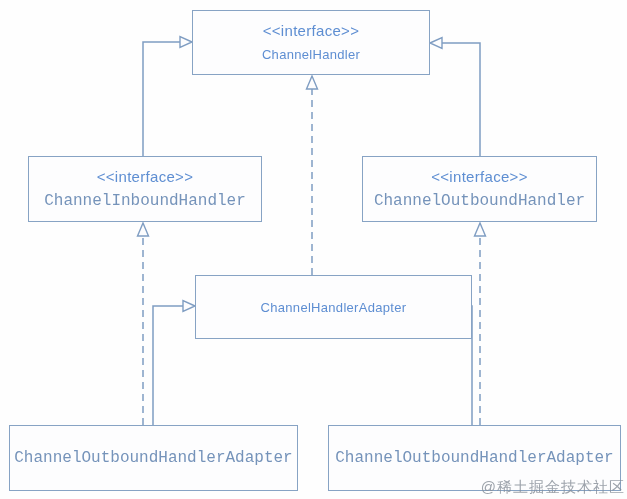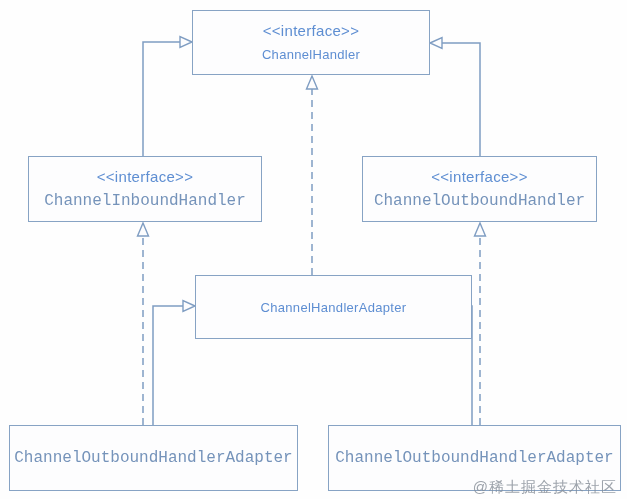--- a/index.html
+++ b/index.html
@@ -47,21 +47,21 @@
     text-align:center;
   }
   #node-channel-handler          {left:192px; top:10px;  width:238px; height:65px;}
   #node-channel-inbound-handler  {left:28px;  top:156px; width:234px; height:66px;}
   #node-channel-outbound-handler {left:362px; top:156px; width:235px; height:66px;}
   #node-channel-handler-adapter  {left:195px; top:275px; width:277px; height:64px;}
   #node-channel-inbound-handler-adapter  {left:9px;   top:425px; width:289px; height:66px;}
   #node-channel-outbound-handler-adapter {left:328px; top:425px; width:293px; height:66px;}
   .watermark{
     position:absolute;
-    right:10px;bottom:2px;
+    right:2px;bottom:2px;
     font-size:15px;
     color:rgba(132,140,150,0.8);
     letter-spacing:1px;
     white-space:nowrap;
   }
 </style>
 </head>
 <body>
 
 <div class="canvas">

